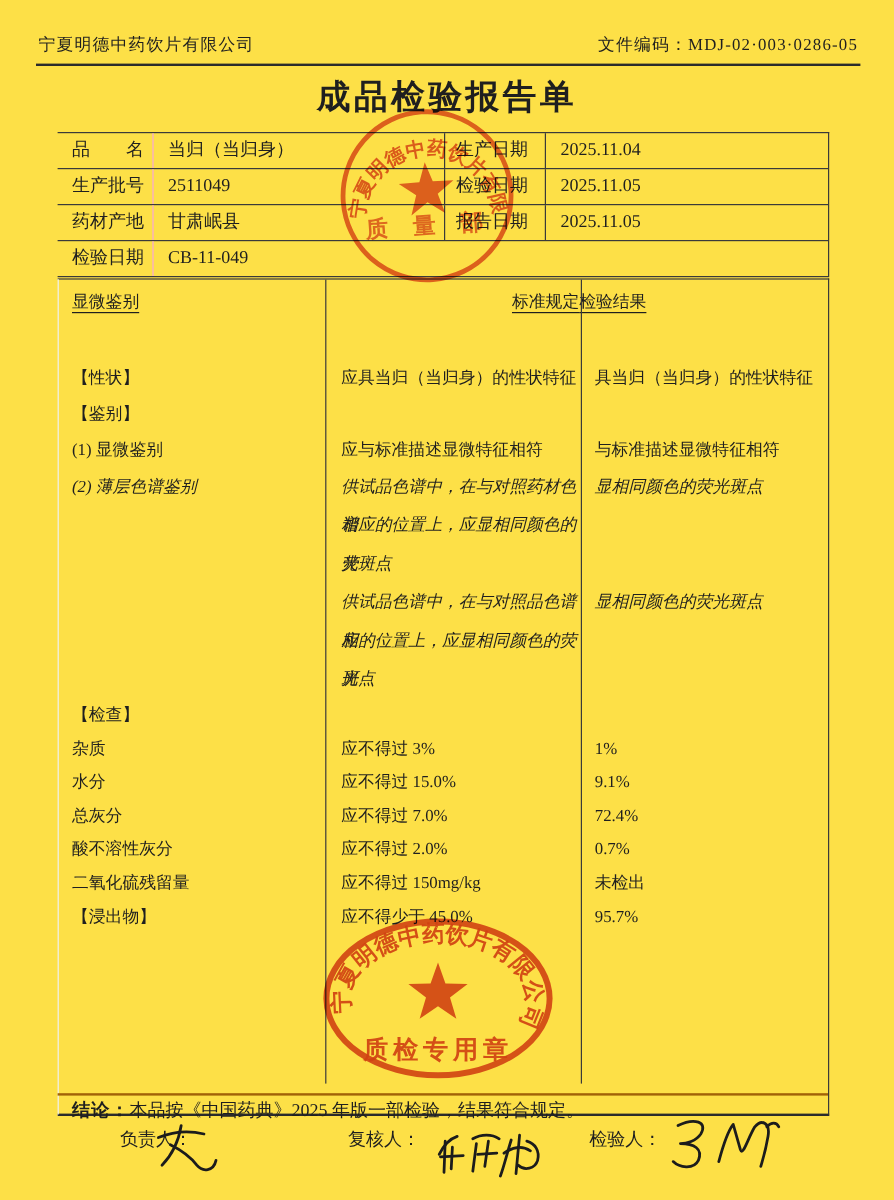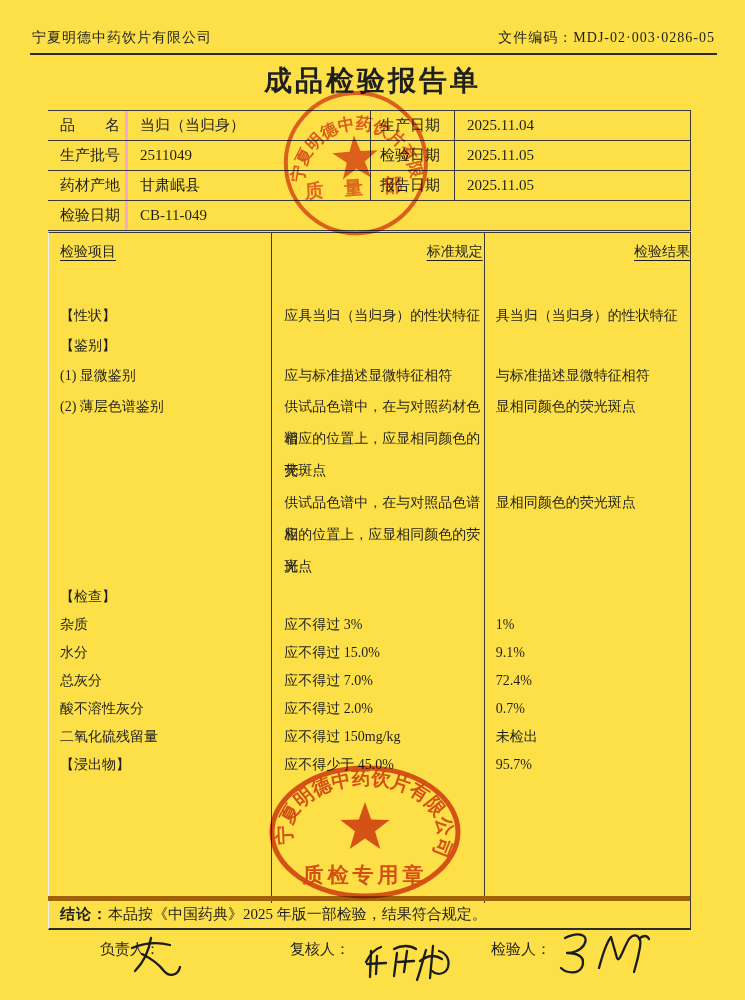--- a/index.html
+++ b/index.html
@@ -8,47 +8,47 @@
   .page { position:relative; width:745px; height:1000px; background:#fde047; overflow:hidden; }
 
   
   .doc-header { position:absolute; top:29px; left:32px; right:30px; display:flex; justify-content:space-between; font-size:14px; letter-spacing:1px; }
   .top-rule { position:absolute; top:53px; left:30px; width:687px; height:2px; background:#2b2b2b; }
   .page-title { position:absolute; top:62px; left:0; width:100%; text-align:center; font-size:28px; font-weight:bold; letter-spacing:3px; }
 
   
   .info-table { position:absolute; top:110px; left:48px; width:643px; border-top:1px solid #3a3a3a; border-right:1px solid #3a3a3a; font-size:15px; }
   .i-row { display:flex; height:30px; line-height:29px; border-bottom:1px solid #3a3a3a; }
-  .i-label  { width:80px;  padding-left:12px; border-right:3px solid #f9a8d4;font-family:Liberation Serif, serif; }
+  .i-label  { width:80px;  padding-left:12px; border-right:1px solid #f9a8d4;font-family:Liberation Serif, serif; }
   .i-value  { width:243px; padding-left:12px; border-right:1px solid #3a3a3a; }
   .i-value.i-span { flex:1; border-right:none; }
   .i-label2 { width:84px;  padding-left:9px;  border-right:1px solid #3a3a3a; }
   .i-value2 { flex:1; padding-left:12px; }
 
   
   .main-table { position:absolute; top:232px; left:48px; width:643px; height:698px;
                 border-top:1px solid #3a3a3a; border-right:1px solid #3a3a3a;
                 border-bottom:2px solid #2b2b2b; border-left:1px solid #f0f0f0; font-size:14px; }
   .v-div { position:absolute; top:0; width:1px; height:670px; background:#3a3a3a; }
   .v-div.d1 { left:222px; } .v-div.d2 { left:435px; }
   .t-head { display:flex; height:38px; padding-top:10px; }
   .t-head .h1 { width:222px; padding-left:11px; }
   .t-head .h2 { width:213px; text-align:right; }
-  .t-head .h3 { width:208px; text-align:right; }
+  .t-head .h3 { width:208px; text-align:left; }
   .t-head span { text-decoration:underline; text-underline-offset:4px; }
   .t-rows { margin-top:30px; }
   .t-row { display:flex; }
   .t-c1 { width:222px; padding-left:11px; }
   .t-c2 { width:213px; padding-left:14px; }
   .t-c3 { width:208px; padding-left:13px; }
   .t-row.h30 .cell-line { height:30px; line-height:30px; }
   .t-row.h28 .cell-line { height:28px; line-height:28px; }
-  .t-row.multi .cell-line { height:32px; line-height:32px; }
-  .conclusion-row { position:absolute; left:-1px; right:0; bottom:0; height:32px; line-height:27px;
-                    border-top:5px solid #a16207; padding-left:12px; font-size:15px; }
+  .t-row.multi .cell-line { height:32px; line-height:32px;font-style:italic; }
+  .conclusion-row { position:absolute; left:-1px; right:0; bottom:0; height:17px; line-height:27px;
+                    border-top:2px solid #a16207; padding-left:12px; font-size:15px; }
   .conclusion-row b { letter-spacing:1px; }
 
   
   .sign-row { position:absolute; top:936px; left:48px; width:660px; height:60px; font-size:15px; }
   .sig-label { position:absolute; top:4px; }
   .lab1 { left:8px;margin-left:44px; } .lab2 { left:242px; } .lab3 { left:443px; }
   .sig { position:absolute; }
   .sig path { fill:none; stroke:#1c1c1c; stroke-width:2.3; stroke-linecap:round; stroke-linejoin:round; }
   .sig1 { left:70px; top:-4px; } .sig2 { left:310px; top:-6px; } .sig3 { left:505px; top:-10px; }
 
@@ -92,21 +92,21 @@
       <div class="i-row">
         <div class="i-label">检验日期</div>
         <div class="i-value i-span">CB-11-049</div>
       </div>
     </div>
 
   <div class="main-table">
     <div class="v-div d1"></div>
     <div class="v-div d2"></div>
     <div class="t-head">
-      <div class="h1"><span>检验项目</span></div>
+      <div class="h1"><span>显微鉴别</span></div>
       <div class="h2"><span>标准规定</span></div>
       <div class="h3"><span>检验结果</span></div>
     </div>
     <div class="t-rows">
         <div class="t-row h30">
           <div class="t-c1">
             <div class="cell-line">【性状】</div>
           </div>
           <div class="t-c2">
             <div class="cell-line">应具当归（当归身）的性状特征</div>

